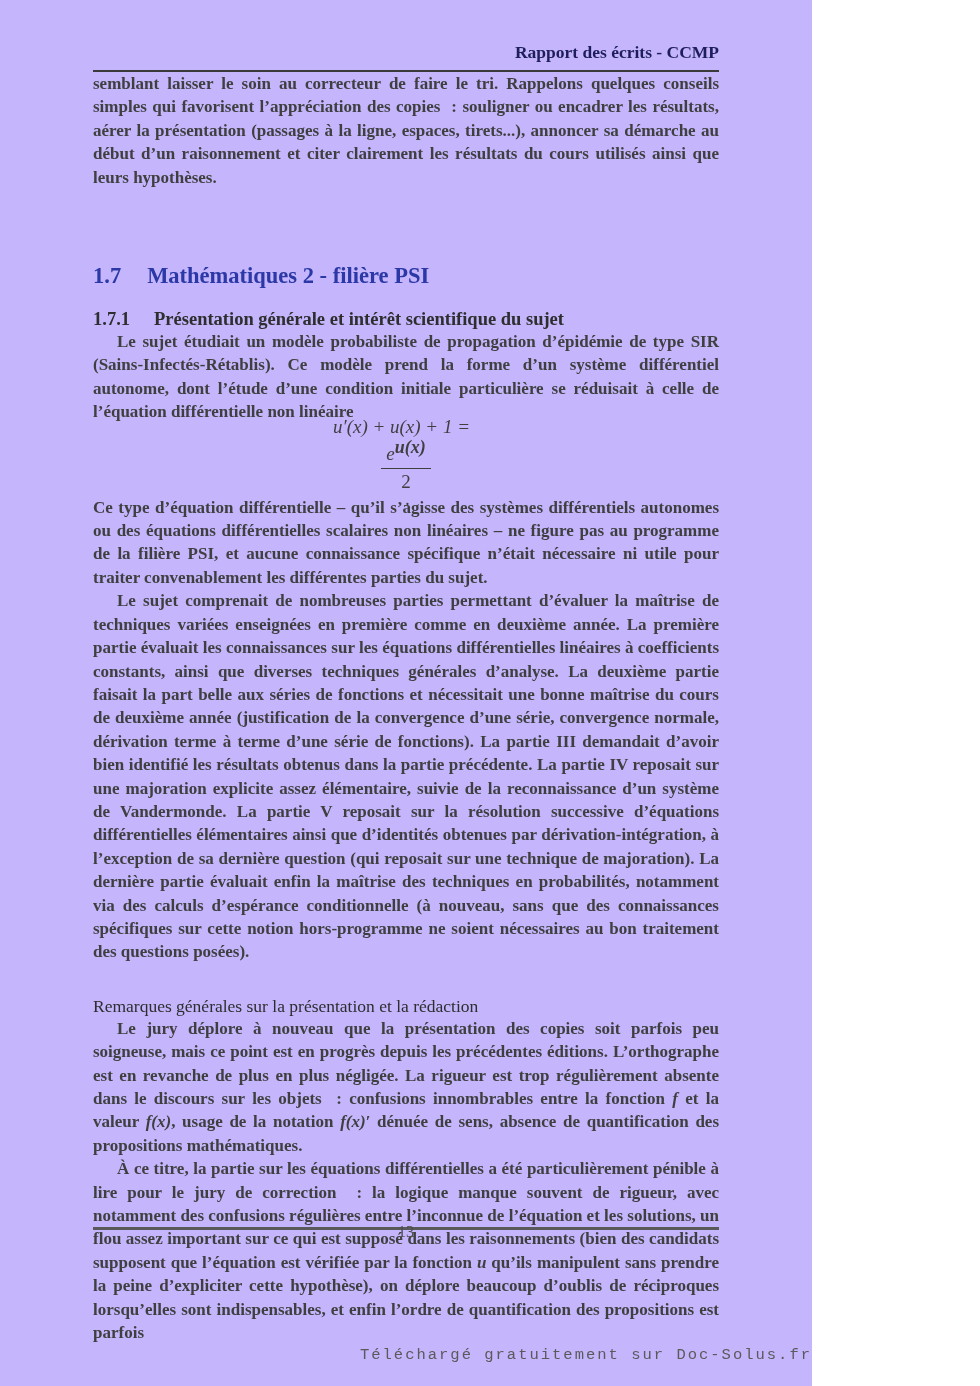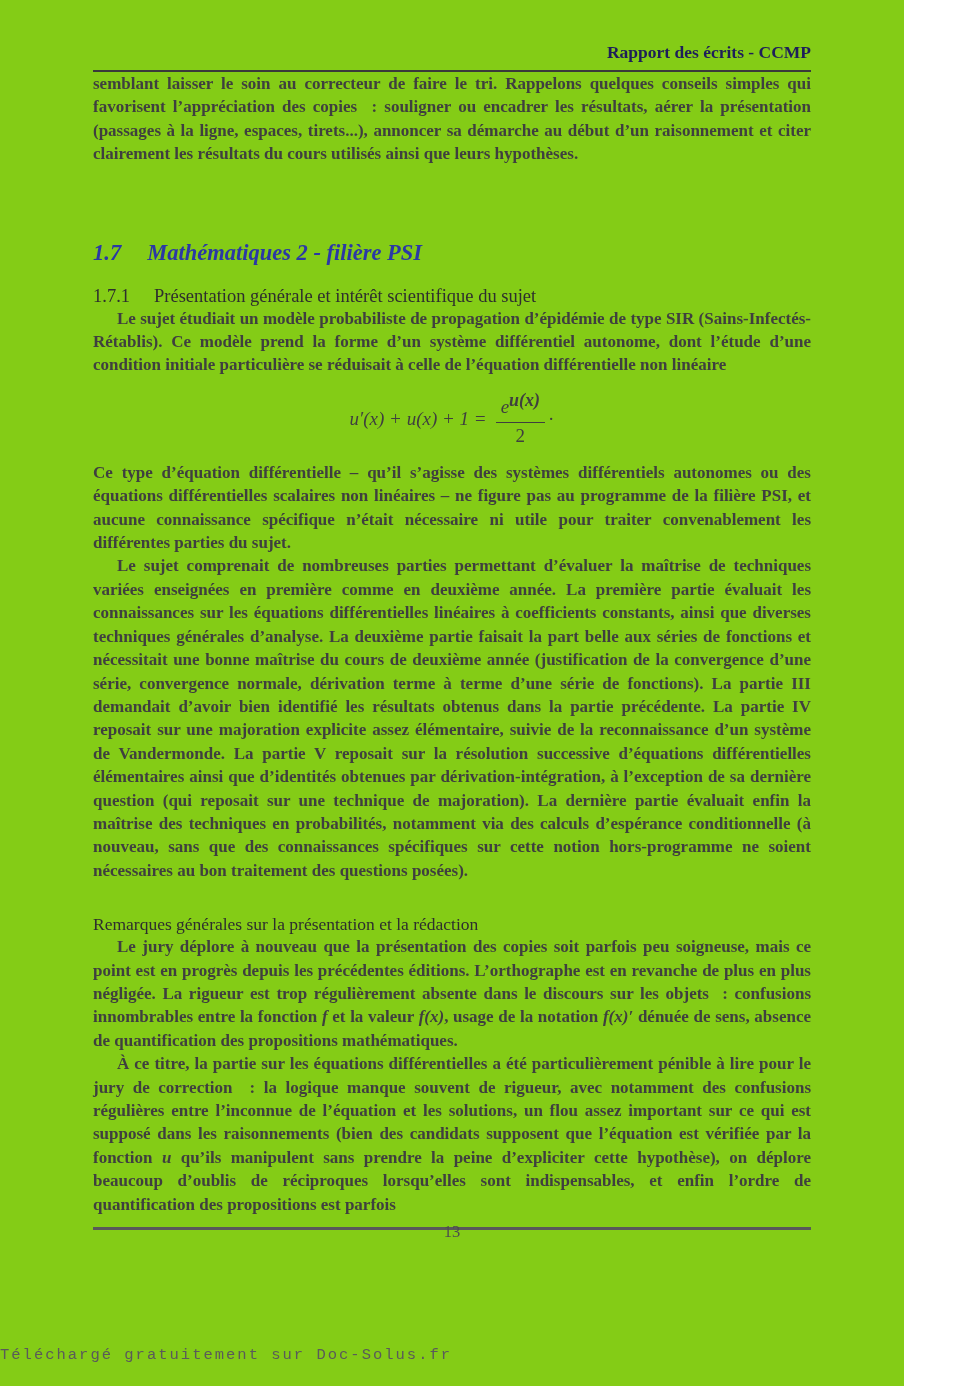--- a/index.html
+++ b/index.html
@@ -1,20 +1,20 @@
 <!DOCTYPE html>
 <html><head>
 <meta charset="utf-8">
 <style>
   html, body { margin: 0; padding: 0; background: #ffffff; }
   .page {
     position: relative;
-    width: 904px;
+    width: 812px;
     height: 1386px;
-    background: #84cc16;
+    background: #c4b5fd;
     font-family: "Liberation Serif", "DejaVu Serif", serif;
     color: #3f3f3f;
     overflow: hidden;
   }
   .content {
     position: absolute;
     left: 93px;
     right: 93px;
     top: 42px;
   }
@@ -33,49 +33,49 @@
     margin: 0;
     font-weight: bold;
   }
   p.body.indent { text-indent: 24px; }
   .p-continuation { margin-top: 14px; }
   .section-heading {
     margin-top: 74px;
     font-size: 22.5px;
     font-weight: bold;
     color: #2b38a6;
-    font-style: italic;
   }
   .section-heading .sec-num { margin-right: 26px; }
   .subsection-heading {
     margin-top: 20px;
     font-size: 18.5px;
-    font-weight: normal;
+    font-weight: bold;
     color: #2e2e2e;
   }
   .subsection-heading .sec-num { margin-right: 24px; }
   .mt-14 { margin-top: 14px; }
   .mt-10 { margin-top: 10px; }
   .mt-26 { margin-top: 26px; }
   .para-heading {
     margin-top: 32px;
     font-size: 17.5px;
     font-weight: normal;
     color: #2e2e2e;
   }
   .equation {
     margin-top: 12px;
-    margin-bottom: 12px;
+    margin-bottom: 0;
     text-align: center;
     font-size: 19px;
     color: #3f3f3f;
     height: 60px;
     display: flex;
     align-items: center;
     justify-content: center;
+    flex-direction: column;
   }
   .math { font-style: italic; }
   .eq-lhs { margin-right: 9px; }
   .frac {
     display: inline-block;
     text-align: center;
     vertical-align: middle;
     line-height: 1.1;
   }
   .frac .num {
@@ -100,21 +100,21 @@
     top: 1222px;
     text-align: center;
     font-size: 16.5px;
     color: #4d4d4d;
   }
   .watermark {
     position: absolute;
     left: 0;
     right: 0;
     top: 1346px;
-    text-align: left;
+    text-align: right;
     font-family: "Liberation Mono", "DejaVu Sans Mono", monospace;
     font-size: 15.5px;
     letter-spacing: 2px;
     color: #5a5a5a;
   }
 </style>
 </head>
 <body>
 
 <div class="page">

